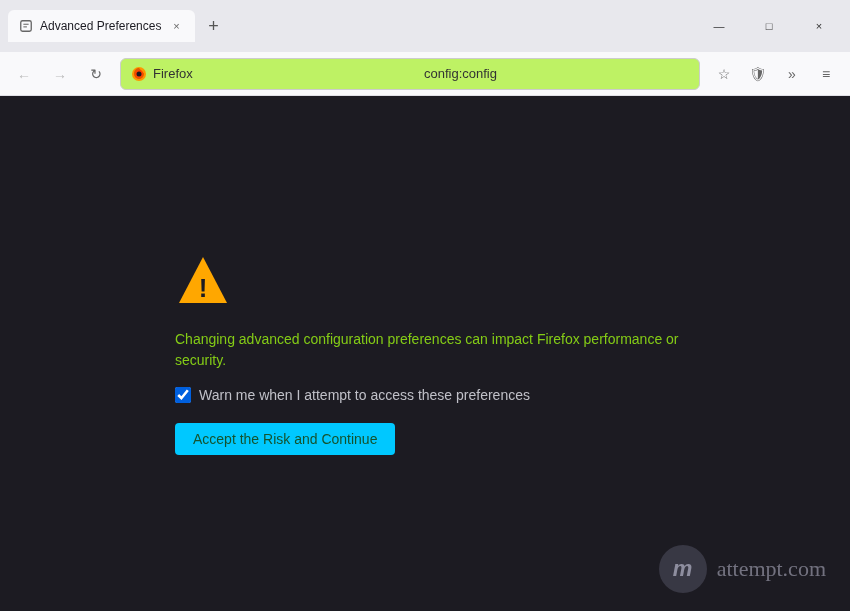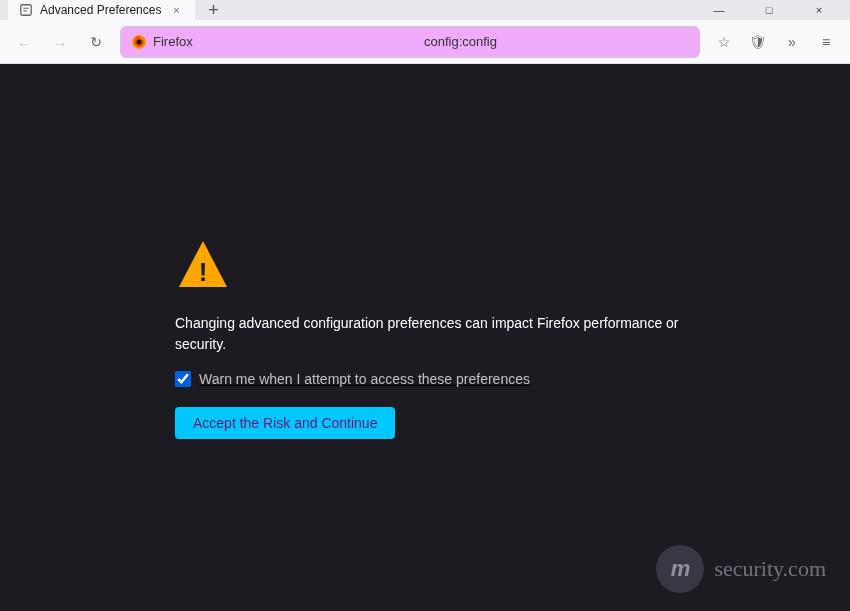--- a/index.html
+++ b/index.html
@@ -16,21 +16,21 @@
       background: #f0f0f4;
       width: 100%;
       height: 100%;
       display: flex;
       flex-direction: column;
     }
 
     
     .title-bar {
       background: #e8e8ed;
-      height: 20px;
+      height: 52px;
       display: flex;
       align-items: center;
       padding: 0 8px;
       gap: 1px;
       flex-shrink: 0;
     }
 
     .tab-area {
       display: flex;
       align-items: center;
@@ -133,21 +133,21 @@
     }
 
     .nav-btn.disabled {
       color: #bbb;
       cursor: default;
     }
 
     .address-bar-container {
       flex: 1;
       height: 32px;
-      background: #f0abfc;
+      background: #bef264;
       border: 1.5px solid #ccc;
       border-radius: 6px;
       display: flex;
       align-items: center;
       padding: 0 10px;
       gap: 6px;
       margin: 0 4px;
     }
 
     .firefox-logo {
@@ -208,32 +208,31 @@
 
     .caution-title {
       font-size: 28px;
       font-weight: 400;
       color: #fbfbfe;
       letter-spacing: -0.3px;
     }
 
     .caution-description {
       font-size: 14px;
-      color: #ffffff;
+      color: #84cc16;
       margin-bottom: 16px;
       line-height: 1.5;
       padding-left: 0;
     }
 
     .checkbox-row {
       display: flex;
       align-items: center;
       gap: 8px;
       margin-bottom: 20px;
-      text-decoration: underline;
     }
 
     .checkbox-input {
       width: 16px;
       height: 16px;
       accent-color: #0060df;
       flex-shrink: 0;
       cursor: pointer;
     }
 
@@ -242,21 +241,21 @@
       color: #c0c0c8;
       cursor: pointer;
     }
 
     .accept-btn {
       background: #00c8ff;
       border: none;
       border-radius: 4px;
       padding: 8px 18px;
       font-size: 14px;
-      color: #701a75;
+      color: #14532d;
       cursor: pointer;
       font-weight: 400;
     }
 
     
     .watermark {
       position: absolute;
       bottom: 18px;
       right: 24px;
       display: flex;
@@ -355,16 +354,16 @@
           <input type="checkbox" class="checkbox-input" checked="" style="">
           <label class="checkbox-label">Warn me when I attempt to access these preferences</label>
         </div>
 
         <button class="accept-btn">Accept the Risk and Continue</button>
       </div>
     </div>
 
     <div class="watermark">
       <div class="watermark-circle">m</div>
-      <span class="watermark-text">security.com</span>
+      <span class="watermark-text">attempt.com</span>
     </div>
   </div>
 </div>
 
 </body></html>

